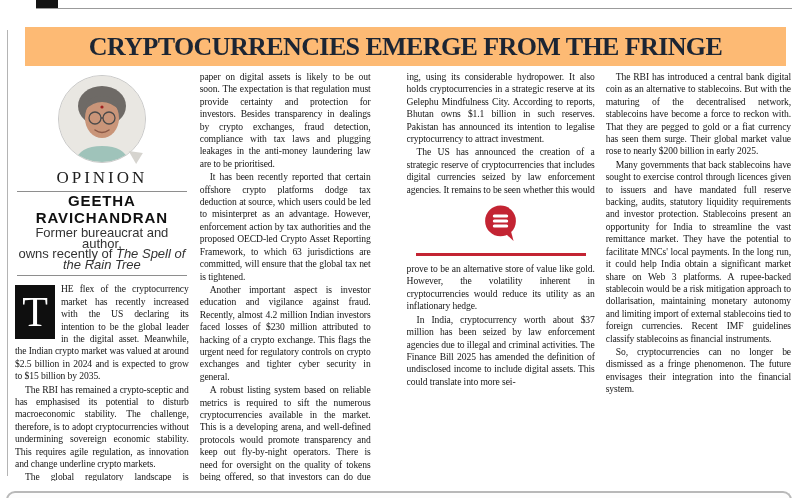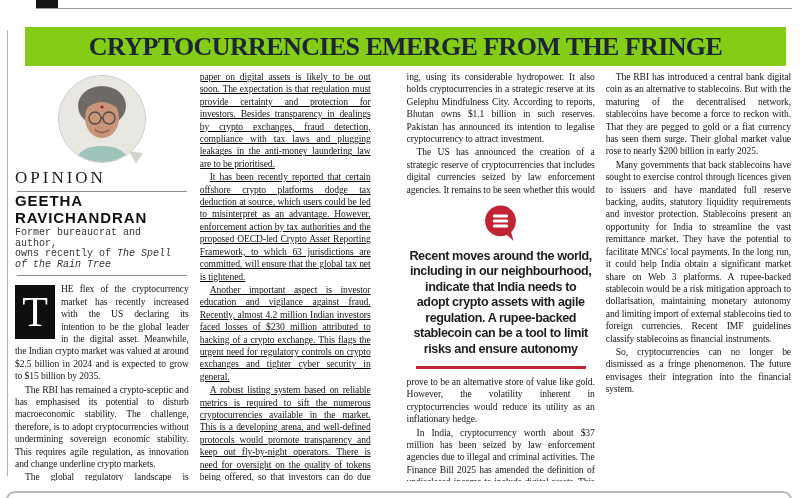--- a/index.html
+++ b/index.html
@@ -3,45 +3,45 @@
 <meta charset="utf-8">
 <style>
   html,body{margin:0;padding:0;background:#fff;}
   .page{position:relative;width:800px;height:498px;background:#fff;overflow:hidden;
         font-family:"Liberation Serif",serif;}
   
   .top-line{position:absolute;top:8px;left:36px;width:756px;height:1px;background:#9b9b9b;}
   .clip-mark{position:absolute;top:0;left:36px;width:22px;height:8px;background:#141414;}
   .left-rule{position:absolute;top:30px;left:7px;width:1px;height:446px;background:#b4b4b4;}
   
-  .headline-band{position:absolute;top:27px;left:25px;width:761px;height:39px;background:#84cc16;
+  .headline-band{position:absolute;top:27px;left:25px;width:761px;height:39px;background:#fdba74;
                  display:flex;align-items:center;justify-content:center;}
   .headline{margin:0;font-family:"Liberation Serif",serif;font-weight:bold;font-size:26px;
             letter-spacing:-0.6px;color:#1c2533;white-space:nowrap;}
   
   .columns{position:absolute;top:71px;left:15px;width:776px;height:410px;display:flex;gap:11px;}
   .col{overflow:hidden;}
-  .col-1{width:181px;}.col-2{width:178px;text-decoration:underline;}.col-3{width:196px;margin-left:25px;}.col-4{width:193px;}
+  .col-1{width:181px;}.col-2{width:178px;}.col-3{width:196px;margin-left:25px;}.col-4{width:193px;}
   .para{margin:0 0 1px 0;font-size:9.6px;line-height:12.4px;text-align:justify;
         color:#161616;letter-spacing:-0.1px;}
   .indent{text-indent:10px;}
   .dropcap{float:left;width:40px;height:54px;background:#0f0f0f;color:#fff;font-size:42px;
            line-height:54px;text-align:center;margin:2px 6px 1px 0;}
   
-  .author-block{text-align:left;padding-top:2px;}
+  .author-block{text-align:center;padding-top:2px;}
   .avatar-wrap{position:relative;width:88px;height:88px;margin:2px auto 5px;}
   .avatar{width:86px;height:86px;border-radius:50%;overflow:hidden;border:1px solid #c9c9c9;background:#e9e7e2;}
   .avatar svg{display:block;}
   .avatar-tail{position:absolute;right:3px;bottom:-1px;width:15px;height:13px;background:#d6d4cf;
                clip-path:polygon(5% 0,100% 15%,55% 100%);}
   .opinion-label{font-size:17px;letter-spacing:3px;color:#202020;margin:0 0 3px 0;}
   .rule{height:1px;background:#8e8e8e;margin:0 2px;}
   .author-name{font-family:"Liberation Sans",sans-serif;font-weight:bold;font-size:15px;
                letter-spacing:0.9px;color:#101010;margin-top:0;}
-  .author-bio{font-family:Liberation Mono, monospace;font-size:10px;line-height:10.6px;
+  .author-bio{font-family:Liberation Sans, sans-serif;font-size:13px;line-height:10.6px;
               color:#333;margin:2px 0 5px;}
   .book{font-style:italic;margin-top:28px;}
   .author-rule{height:1px;background:#8e8e8e;margin:0 2px 7px;}
   
   .pullquote{text-align:center;padding:7px 2px 0;}
   .bubble{width:37px;height:40px;margin:0 auto;}
   .pq-text{font-family:"Liberation Sans",sans-serif;font-weight:bold;font-size:12.6px;
            line-height:15.4px;letter-spacing:-0.4px;color:#1e1e1e;margin:5px 0 0;}
   .pq-rule{width:170px;height:3px;background:#c32433;margin:9px auto 7px;}
   
@@ -110,21 +110,20 @@
       <div class="pullquote">
         <div class="bubble">
           <svg width="37" height="40" viewBox="0 0 48 52">
             <circle cx="24" cy="22" r="20" fill="#c32433"></circle>
             <polygon points="30,38 41,48 37,33" fill="#c32433"></polygon>
             <rect x="14" y="13.5" width="20" height="4.2" rx="2.1" fill="#ffffff"></rect>
             <rect x="14" y="20" width="20" height="4.2" rx="2.1" fill="#ffffff"></rect>
             <rect x="14" y="26.5" width="20" height="4.2" rx="2.1" fill="#ffffff"></rect>
           </svg>
         </div>
-        <p class="pq-text">Recent moves around the world, including in our neighbourhood, indicate that India needs to adopt crypto assets with agile regulation. A rupee-backed stablecoin can be a tool to limit risks and ensure autonomy</p>
         <div class="pq-rule"></div>
       </div>
       <p class="para">prove to be an alternative store of value like gold. However, the volatility inherent in cryptocurrencies would reduce its utility as an inflationary hedge.</p>
       <p class="para indent">In India, cryptocurrency worth about $37 million has been seized by law enforcement agencies due to illegal and criminal activities. The Finance Bill 2025 has amended the definition of undisclosed income to include digital assets. This could translate into more sei-</p>
     </div>
 
     <div class="col col-4">
       <p class="para indent">The RBI has introduced a central bank digital coin as an alternative to stablecoins. But with the maturing of the decentralised network, stablecoins have become a force to reckon with. That they are pegged to gold or a fiat currency has seen them surge. Their global market value rose to nearly $200 billion in early 2025.</p>
       <p class="para indent">Many governments that back stablecoins have sought to exercise control through licences given to issuers and have mandated full reserve backing, audits, statutory liquidity requirements and investor protection. Stablecoins present an opportunity for India to streamline the vast remittance market. They have the potential to facilitate MNCs' local payments. In the long run, it could help India obtain a significant market share on Web 3 platforms. A rupee-backed stablecoin would be a risk mitigation approach to dollarisation, maintaining monetary autonomy and limiting import of external stablecoins tied to foreign currencies. Recent IMF guidelines classify stablecoins as financial instruments.</p>
       <p class="para indent">So, cryptocurrencies can no longer be dismissed as a fringe phenomenon. The future envisages their integration into the financial system.</p>

